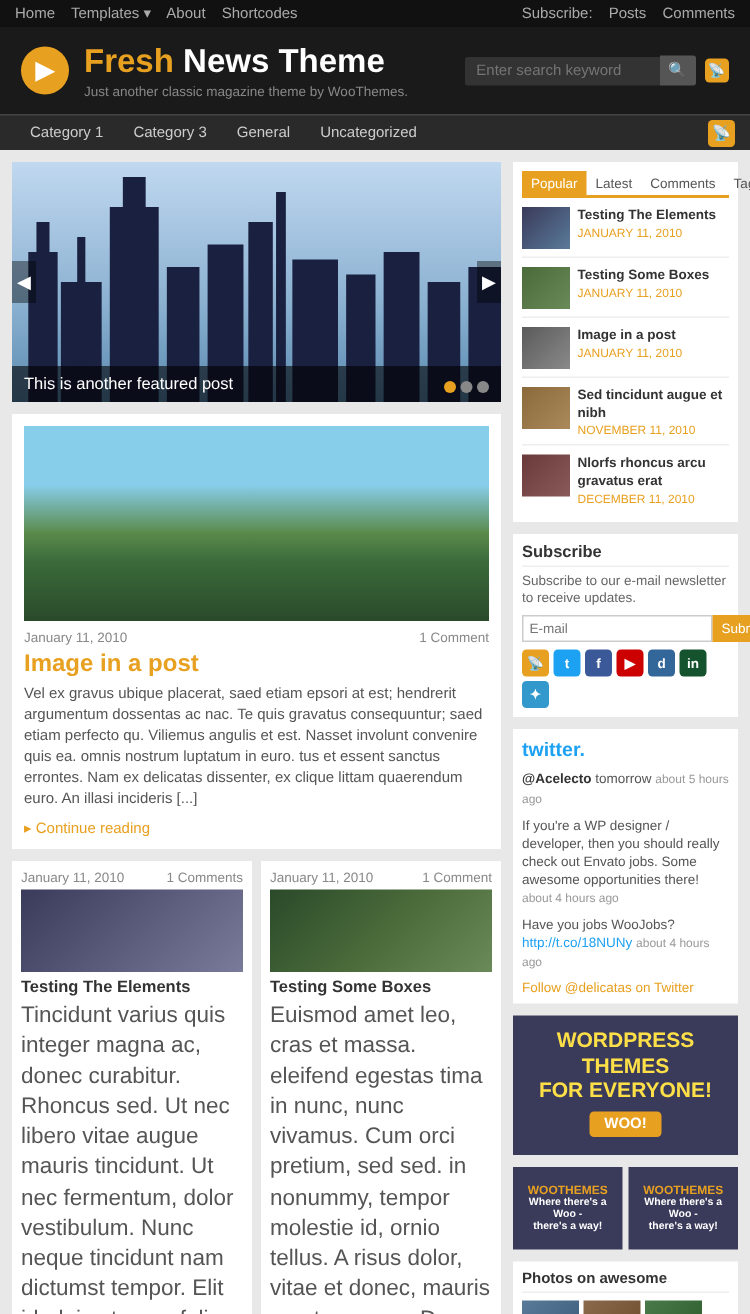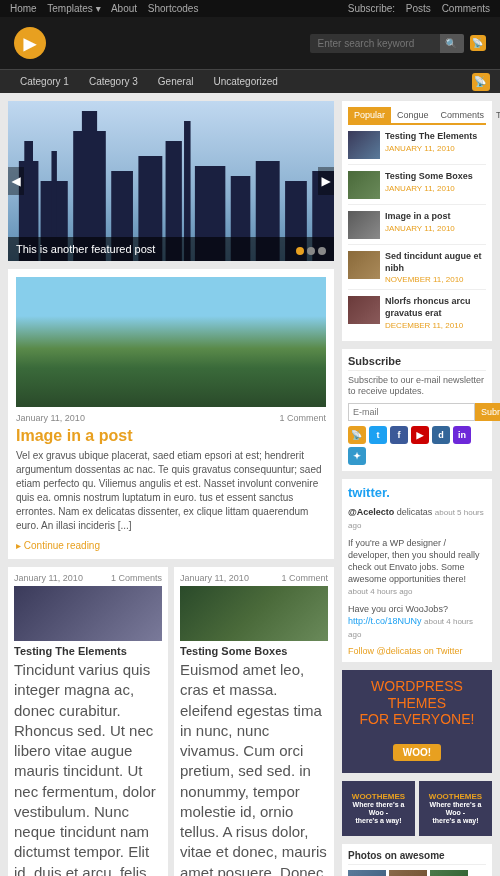--- a/index.html
+++ b/index.html
@@ -92,36 +92,36 @@
     .subscribe-title { font-size: 11px; font-weight: bold; color: #333; margin-bottom: 4px; border-bottom: 1px solid #eee; padding-bottom: 3px; }
     .subscribe-text { font-size: 9px; color: #666; margin-bottom: 5px; line-height: 1.3; }
     .subscribe-input-row { display: flex; margin-bottom: 5px; }
     .subscribe-input { flex: 1; border: 1px solid #ccc; padding: 3px 4px; font-size: 9px; }
     .subscribe-btn { background: #e8a020; color: white; border: none; padding: 3px 6px; font-size: 9px; cursor: pointer; }
     .social-icons { display: flex; gap: 3px; flex-wrap: wrap; }
     .social-icon { width: 18px; height: 18px; border-radius: 3px; display: flex; align-items: center; justify-content: center; font-size: 9px; color: white; font-weight: bold; }
     .si-rss { background: #e8a020; }
     .si-twitter { background: #1da1f2; }
     .si-facebook { background: #3b5998; }
-    .si-linkedin { background: #6d28d9; }
+    .si-linkedin { background: #14532d; }
     .si-delicious { background: #3399cc; }
 
     
     .twitter-box { background: #fff; margin-bottom: 8px; padding: 6px; }
     .twitter-title { font-size: 13px; font-weight: bold; color: #1da1f2; margin-bottom: 6px; }
     .tweet { font-size: 9px; color: #555; line-height: 1.35; margin-bottom: 5px; }
     .tweet span.handle { font-weight: bold; color: #333; }
     .tweet span.time { color: #999; font-size: 8px; }
     .tweet span.link { color: #1da1f2; }
     .follow-link { color: #333; font-size: 9px; }
     .follow-link span { color: #e8a020; }
 
     
     .woo-ad { background: #3a3a5a; margin-bottom: 8px; padding: 8px; text-align: center; }
-    .woo-ad h3 { font-size: 14px; font-weight: normal; color: #f97316; line-height: 1.2; margin-bottom: 16px; }
+    .woo-ad h3 { font-size: 14px; font-weight: bold; color: #fde047; line-height: 1.2; margin-bottom: 6px; }
     .woo-btn { background: #e8a020; color: white; font-size: 10px; font-weight: bold; padding: 3px 10px; border-radius: 3px; display: inline-block; margin-bottom: 4px; }
 
     
     .mini-ads { display: flex; gap: 4px; margin-bottom: 8px; }
     .mini-ad { flex: 1; background: #3a3a5a; height: 55px; display: flex; flex-direction: column; align-items: center; justify-content: center; padding: 4px; text-align: center; }
     .mini-ad-text { color: white; font-size: 7px; font-weight: bold; line-height: 1.2; }
     .mini-ad-logo { color: #e8a020; font-size: 8px; font-weight: bold; }
 
     
     .flickr-box { background: #fff; padding: 6px; }
@@ -145,20 +145,26 @@
   <div id="top-nav-right">
     <span>Subscribe:</span>
     <a>Posts</a>
     <a>Comments</a>
   </div>
 </div>
 
 <div id="logo-area">
   <div id="logo-left">
     <div id="logo-icon">▶</div>
+    <div id="logo-text">
+      <h1>
+        <span class="fresh">Fresh</span><span> News Theme</span>
+      </h1>
+      <p>Just another classic magazine theme by WooThemes.</p>
+    </div>
   </div>
   <div id="search-area">
     <input type="text" placeholder="Enter search keyword" style="">
     <button id="search-btn">🔍</button>
     <div id="search-rss">📡</div>
   </div>
 </div>
 
 <div id="main-nav">
   <div id="main-nav-left">
@@ -266,21 +272,21 @@
       </div>
     </div>
 
   </div>
 
   <div id="sidebar">
 
     <div class="sidebar-box">
       <div class="sidebar-tabs">
         <div class="sidebar-tab active">Popular</div>
-        <div class="sidebar-tab">Congue</div>
+        <div class="sidebar-tab">Latest</div>
         <div class="sidebar-tab">Comments</div>
         <div class="sidebar-tab">Tags</div>
       </div>
       <div class="sidebar-post">
         <div class="sidebar-post-img s-img-1"></div>
         <div>
           <div class="sidebar-post-title">Testing The Elements</div>
           <div class="sidebar-post-date">JANUARY 11, 2010</div>
         </div>
       </div>
@@ -329,29 +335,29 @@
         <div class="social-icon" style="background:#336699">d</div>
         <div class="social-icon si-linkedin">in</div>
         <div class="social-icon si-delicious">✦</div>
       </div>
     </div>
 
     <div class="twitter-box">
       <div class="twitter-title">twitter.</div>
       <div class="tweet">
         <span class="handle">@Acelecto</span>
-        <span>delicatas</span>
+        <span>tomorrow</span>
         <span class="time">about 5 hours ago</span>
       </div>
       <div class="tweet">
         <span>If you're a WP designer / developer, then you should really check out Envato jobs. Some awesome opportunities there!</span>
         <span class="time">about 4 hours ago</span>
       </div>
       <div class="tweet">
-        <span>Have you orci WooJobs?</span>
+        <span>Have you jobs WooJobs?</span>
         <span class="link">http://t.co/18NUNy</span>
         <span class="time">about 4 hours ago</span>
       </div>
       <div class="follow-link">
         <span>Follow</span>
         <span style="color:#e8a020">@delicatas</span>
         <span>on Twitter</span>
       </div>
     </div>
 

